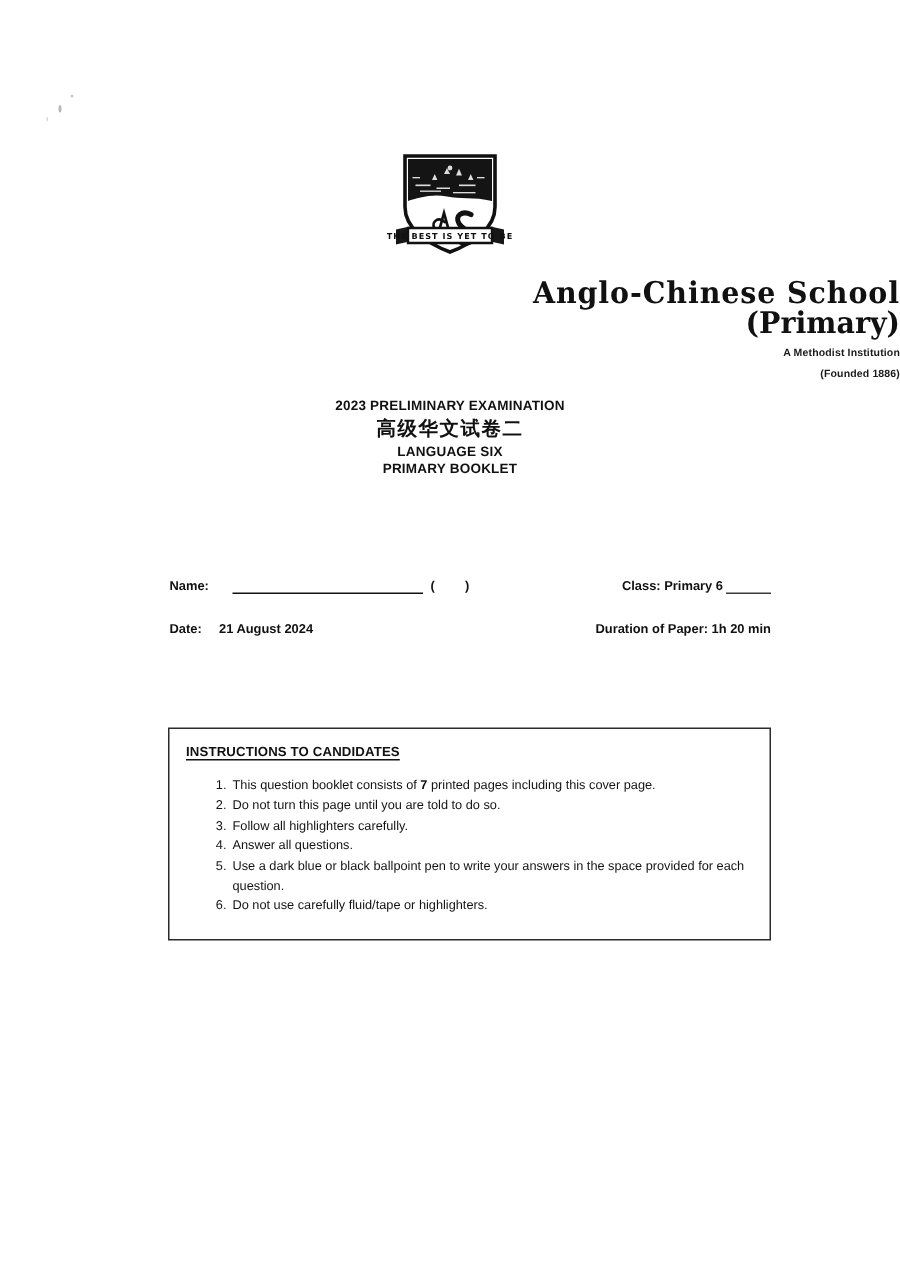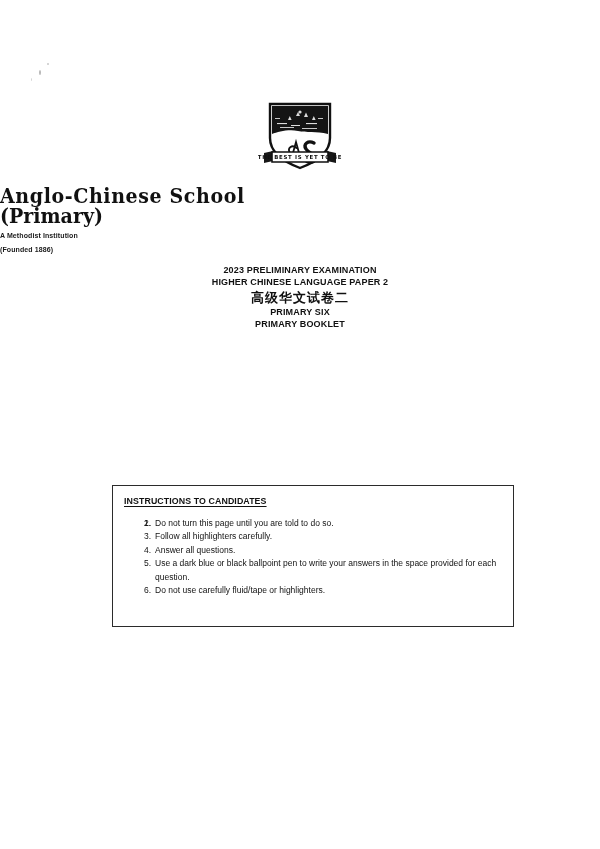--- a/index.html
+++ b/index.html
@@ -43,21 +43,21 @@
     height: 78px;
   }
   .crest svg { display: block; }
 
   
   .school-block {
     position: absolute;
     left: 0;
     right: 0;
     top: 186px;
-    text-align: left;
+    text-align: right;
   }
   .school-name {
     font-family: "DejaVu Serif", serif;
     font-weight: 700;
     font-size: 19px;
     letter-spacing: 0.6px;
     line-height: 20px;
     color: #111;
     transform: scaleY(1.05);
   }
@@ -246,31 +246,48 @@
 
   <div class="school-block">
     <div class="school-name">Anglo-Chinese School</div>
     <div class="school-sub">(Primary)</div>
     <div class="school-tag">A Methodist Institution</div>
     <div class="school-tag">(Founded 1886)</div>
   </div>
 
   <div class="exam-block">
     <div class="exam-line">2023 PRELIMINARY EXAMINATION</div>
-    <div class="exam-line">HIGHER CHINESE LANGUAGE PAPER 2</div>
     <div class="exam-line cn">高级华文试卷二</div>
-    <div class="exam-line">PRIMARY SIX</div>
+    <div class="exam-line">LANGUAGE SIX</div>
     <div class="exam-line">PRIMARY BOOKLET</div>
   </div>
 
+  <div class="particulars">
+
+    <div class="prow">
+      <span class="lbl name-lbl">Name:</span>
+      <span class="name-rule"></span>
+      <span class="lbl paren-open">(</span>
+      <span class="lbl paren-close">)</span>
+      <span class="lbl class-lbl">Class: Primary 6</span>
+      <span class="class-rule"></span>
+    </div>
+
+    <div class="prow">
+      <span class="lbl date-lbl">Date:</span>
+      <span class="lbl date-val">21 August 2024</span>
+      <span class="lbl dur-lbl">Duration of Paper: 1h 20 min</span>
+    </div>
+
+  </div>
 
   <div class="instructions">
     <div class="ins-head">INSTRUCTIONS TO CANDIDATES</div>
     <ul class="ins-list" id="ins-list">
-        <li class="ins-item"><span class="num">1.</span></li>
+        <li class="ins-item"><span class="num">1.</span><span>This question booklet consists of <b>7</b> printed pages including this cover page.</span></li>
         <li class="ins-item"><span class="num">2.</span><span>Do not turn this page until you are told to do so.</span></li>
         <li class="ins-item"><span class="num">3.</span><span>Follow all highlighters carefully.</span></li>
         <li class="ins-item"><span class="num">4.</span><span>Answer all questions.</span></li>
         <li class="ins-item"><span class="num">5.</span><span>Use a dark blue or black ballpoint pen to write your answers in the space provided for each question.</span></li>
         <li class="ins-item"><span class="num">6.</span><span>Do not use carefully fluid/tape or highlighters.</span></li>
       </ul>
   </div>
 
 </div>
 

